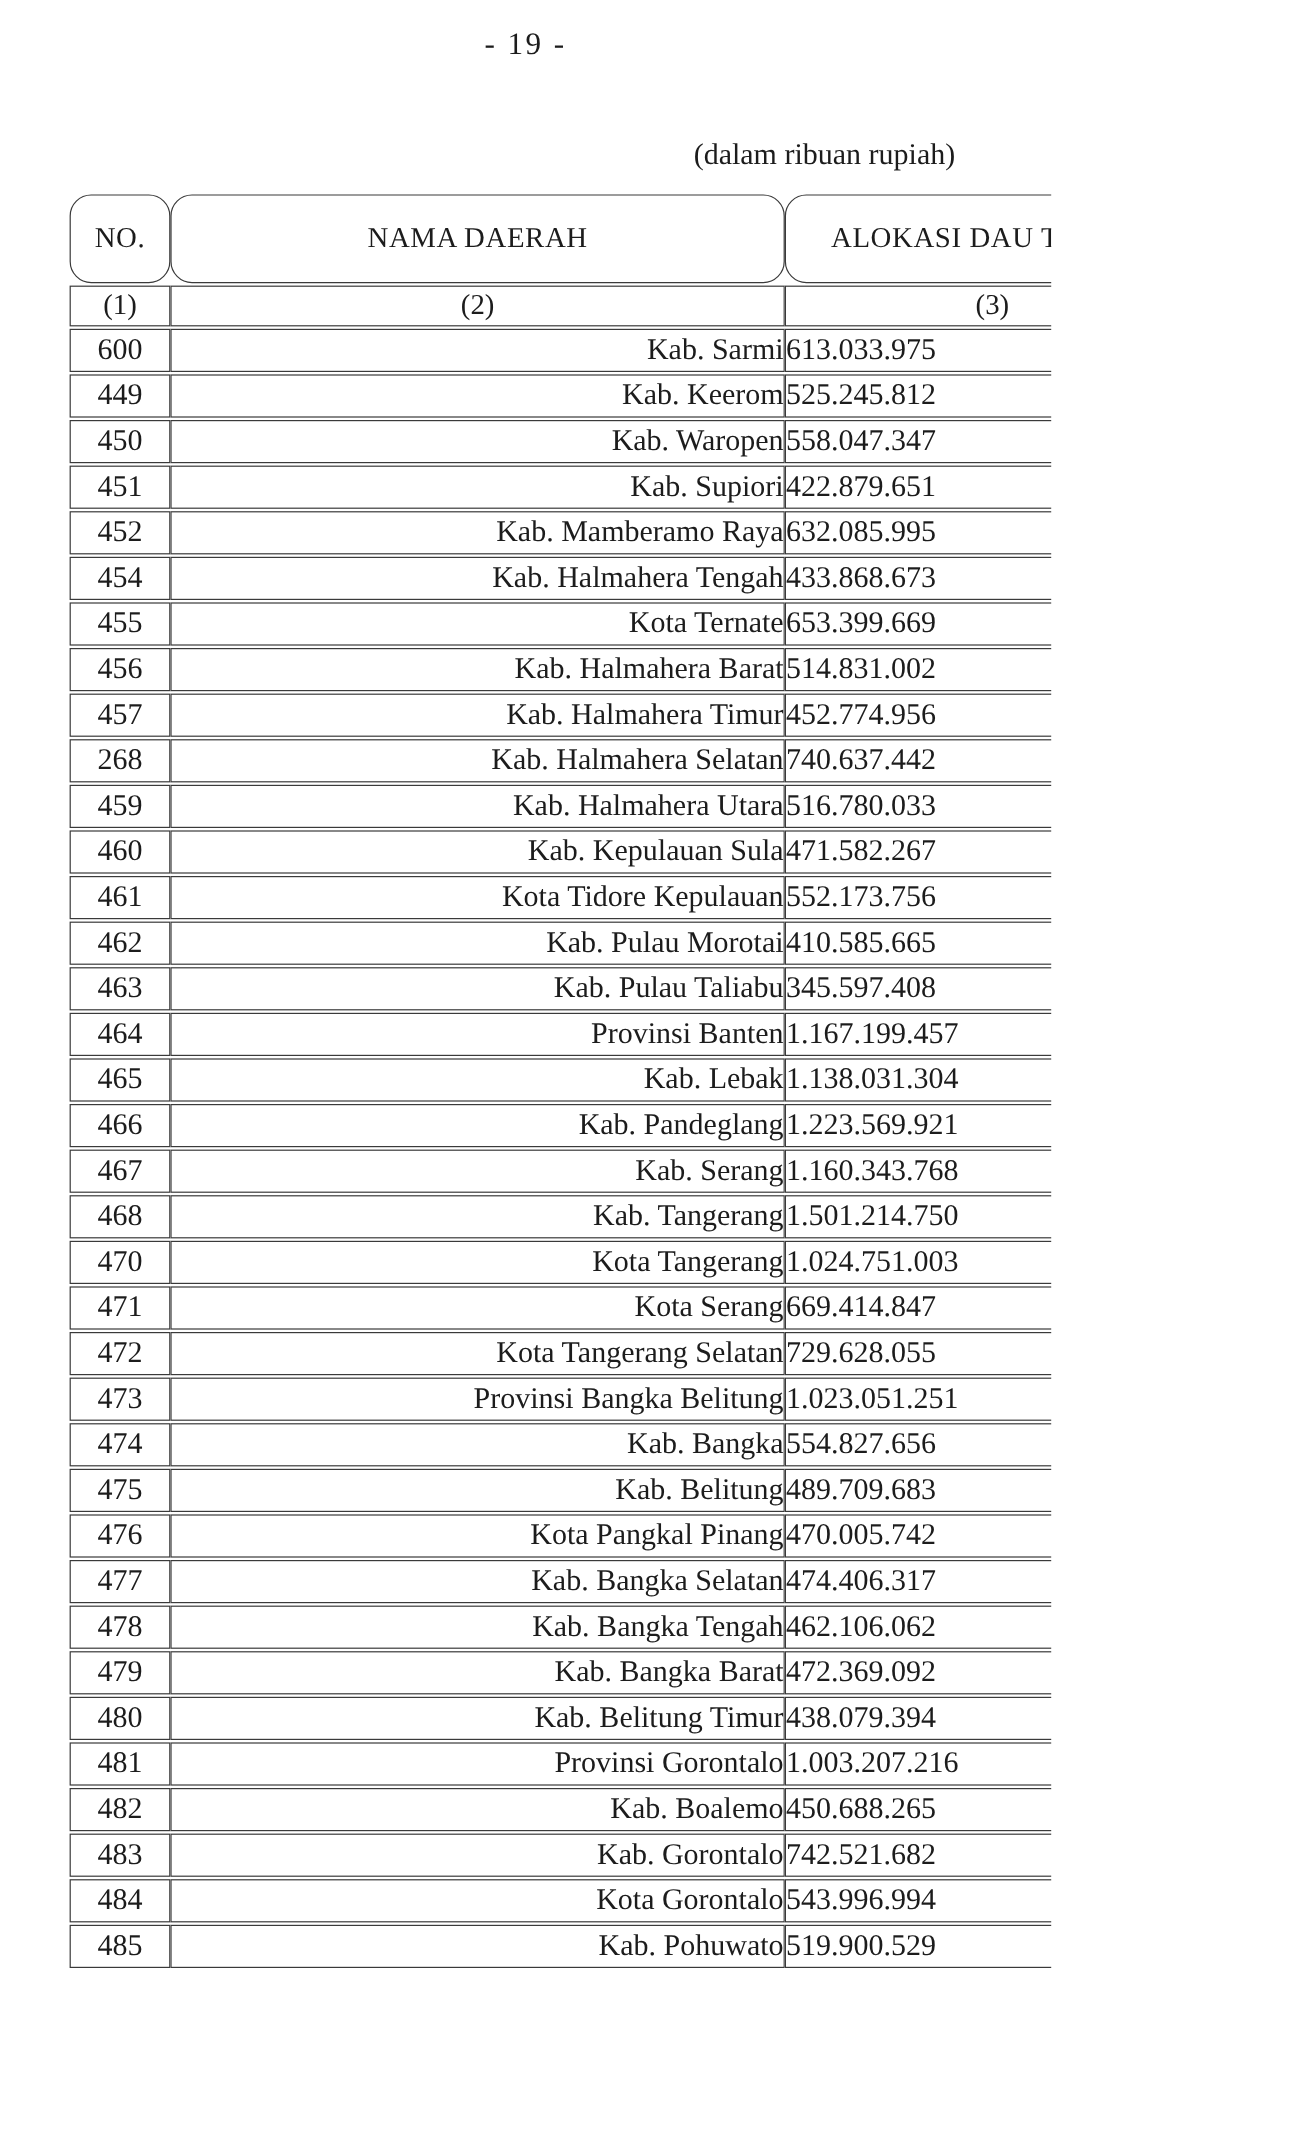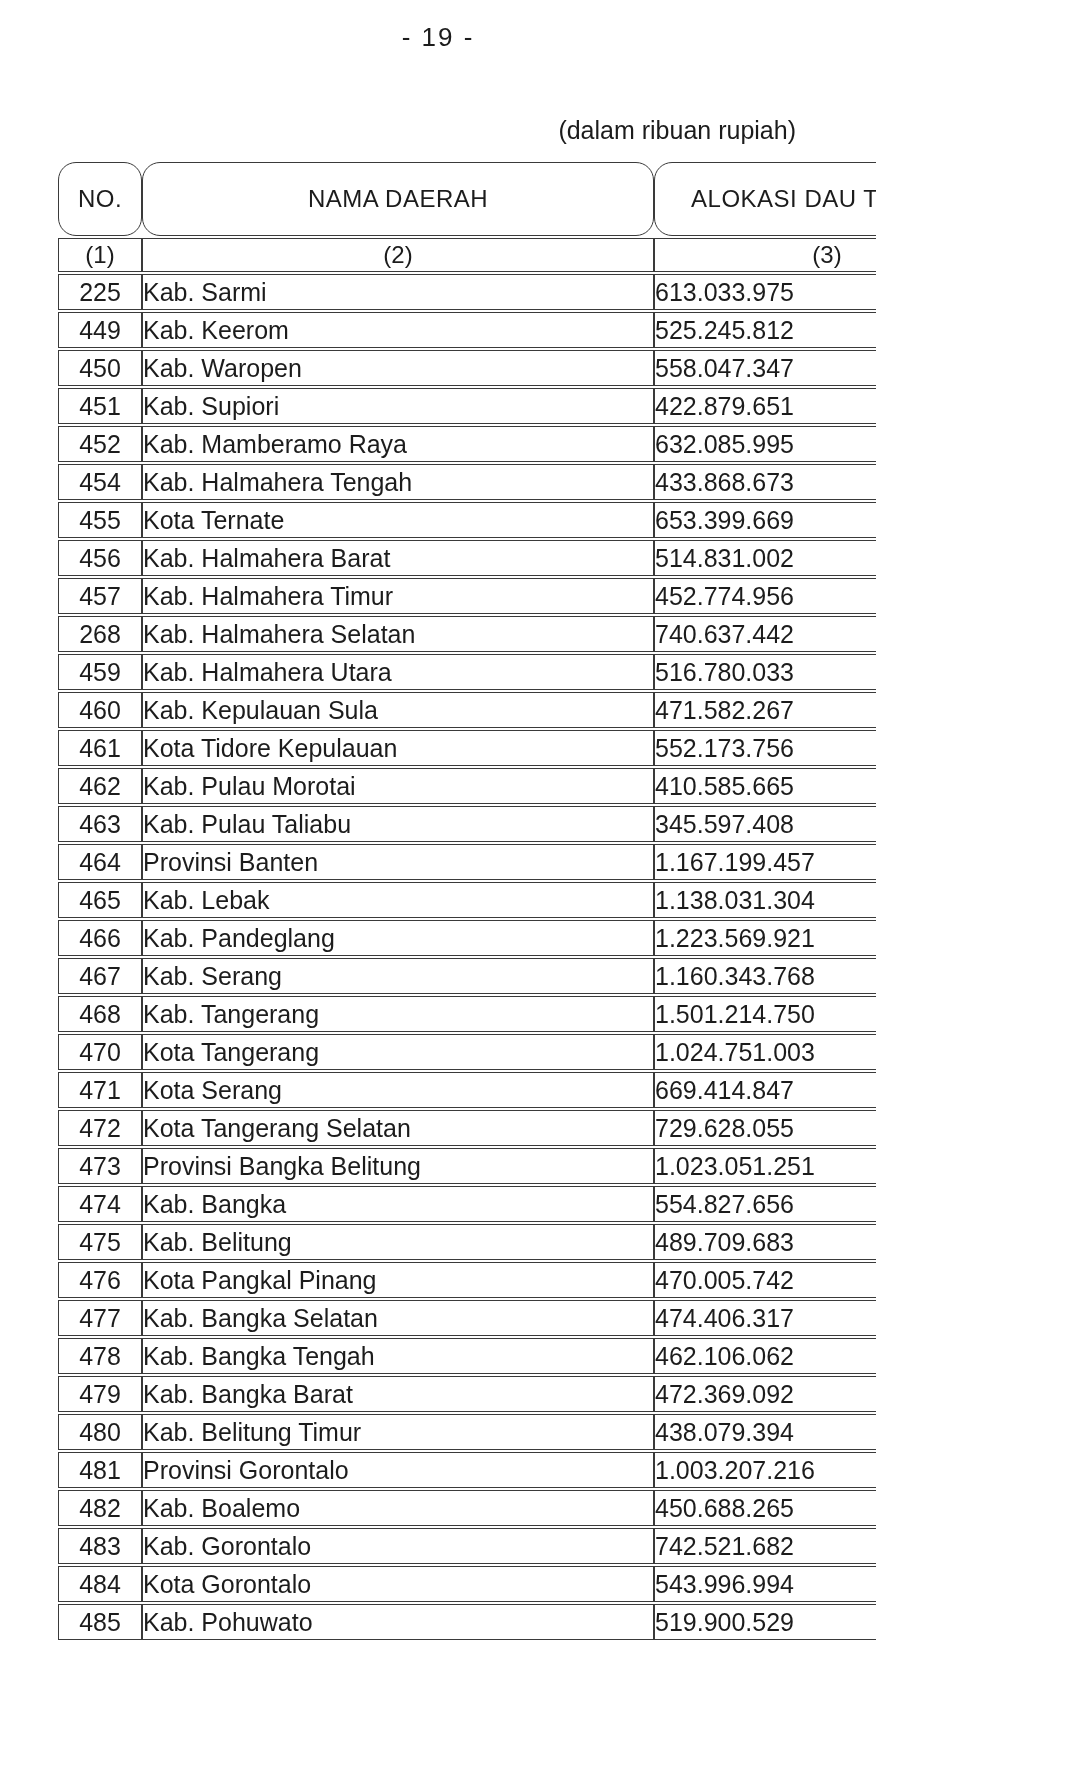--- a/index.html
+++ b/index.html
@@ -5,21 +5,21 @@
   html, body {
     margin: 0;
     padding: 0;
     background: #ffffff;
   }
   .page {
     position: relative;
     width: 876px;
     height: 1778px;
     background: #ffffff;
-    font-family: Liberation Sans, sans-serif;
+    font-family: Liberation Serif, serif;
     color: #1c1c1c;
     overflow: hidden;
   }
   .page-number {
     position: absolute;
     top: 22px;
     left: 0;
     width: 100%;
     text-align: center;
     font-size: 26px;
@@ -67,21 +67,21 @@
     text-align: center;
     font-size: 24px;
   }
   tbody td {
     height: 36px;
   }
   td.cell-no {
     text-align: center;
   }
   td.cell-name {
-    text-align: left;
+    text-align: right;
   }
   td.cell-alloc {
     text-align: left;
     padding-right: 13px;
   }
 </style>
 </head>
 <body>
 
 <div class="page">
@@ -103,21 +103,21 @@
         <th>ALOKASI DAU TA. 2025</th>
       </tr>
       <tr class="index-row">
         <td>(1)</td>
         <td>(2)</td>
         <td>(3)</td>
       </tr>
     </thead>
     <tbody id="table-body">
         <tr>
-          <td class="cell-no">225</td>
+          <td class="cell-no">600</td>
           <td class="cell-name">Kab. Sarmi</td>
           <td class="cell-alloc">613.033.975</td>
         </tr>
         <tr>
           <td class="cell-no">449</td>
           <td class="cell-name">Kab. Keerom</td>
           <td class="cell-alloc">525.245.812</td>
         </tr>
         <tr>
           <td class="cell-no">450</td>

